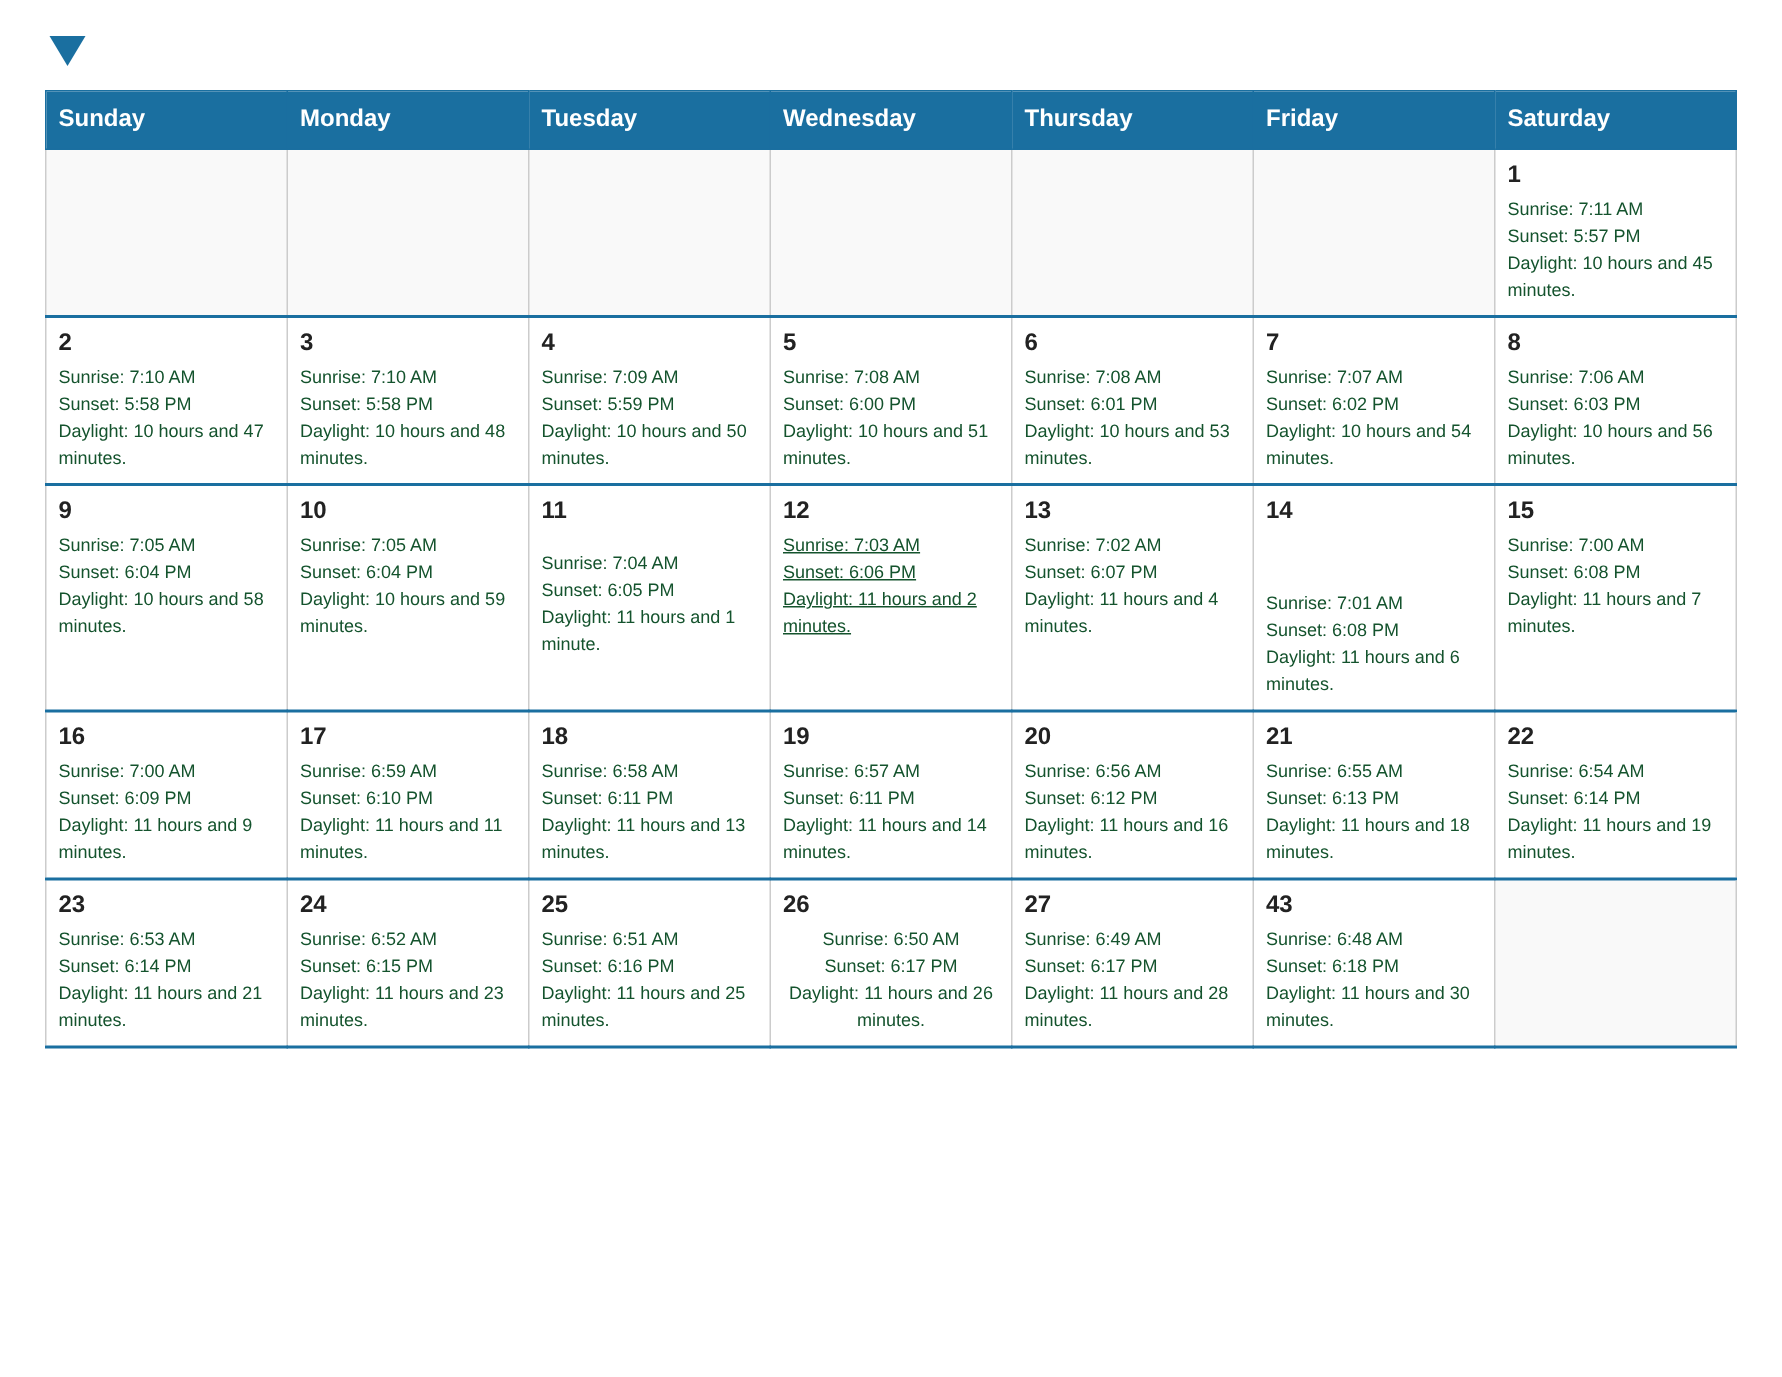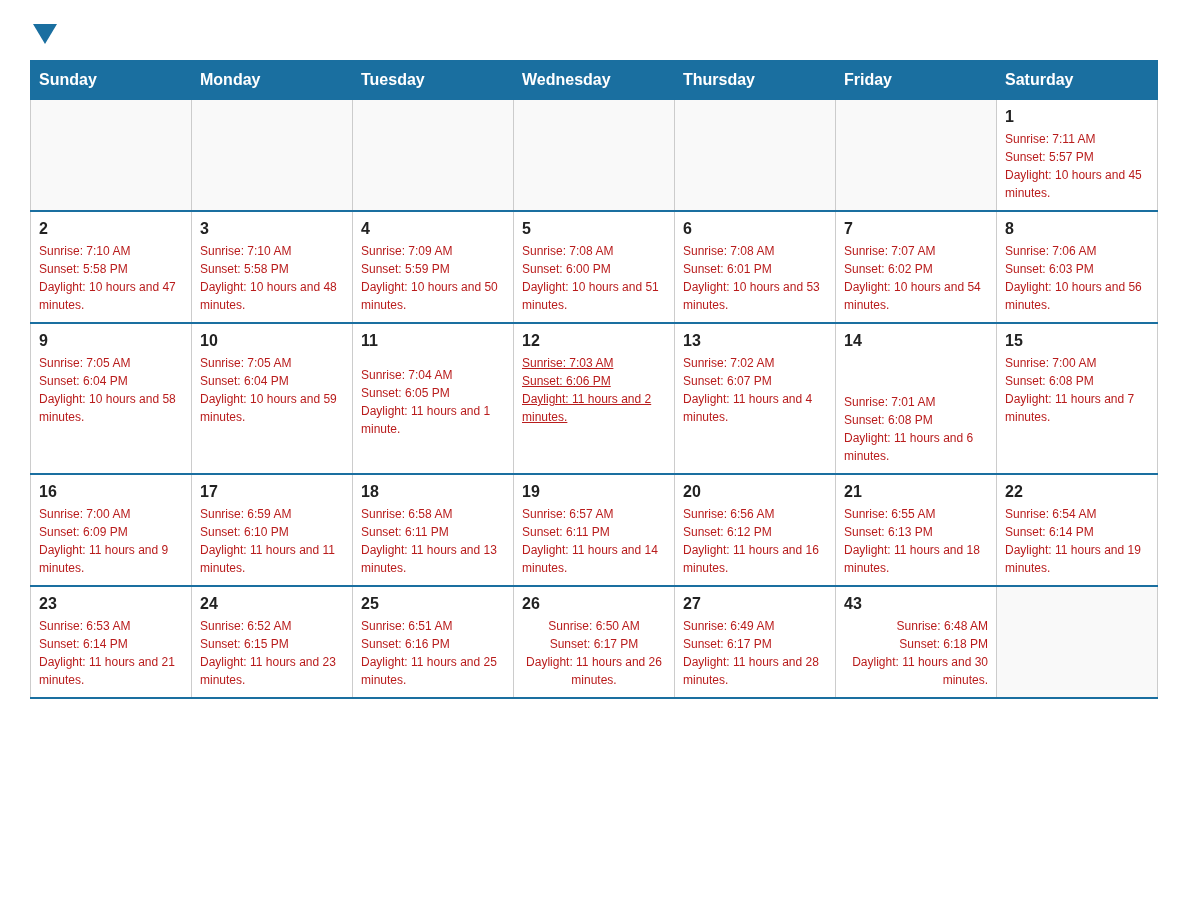--- a/index.html
+++ b/index.html
@@ -86,21 +86,21 @@
     }
     .day-number {
       font-size: 16px;
       font-weight: bold;
       color: #222;
       display: block;
       margin-bottom: 4px;
     }
     .day-info {
       font-size: 12px;
-      color: #b91c1c;
+      color: #14532d;
       line-height: 1.5;
     }
     .empty-cell {
       background: #f9f9f9;
     }
   </style>
 </head>
 <body>
 
 <div class="header">
@@ -302,20 +302,20 @@
 Daylight: 11 hours and 26 minutes.</div>
         </td>
         <td>
           <span class="day-number">27</span>
           <div class="day-info" style="white-space: pre-line;">Sunrise: 6:49 AM
 Sunset: 6:17 PM
 Daylight: 11 hours and 28 minutes.</div>
         </td>
         <td>
           <span class="day-number">43</span>
-          <div class="day-info" style="white-space: pre-line; text-align: right;">Sunrise: 6:48 AM
+          <div class="day-info" style="white-space: pre-line;">Sunrise: 6:48 AM
 Sunset: 6:18 PM
 Daylight: 11 hours and 30 minutes.</div>
         </td>
         <td class="empty-cell"></td>
       </tr>
     </tbody>
 </table>
 
 </body></html>

